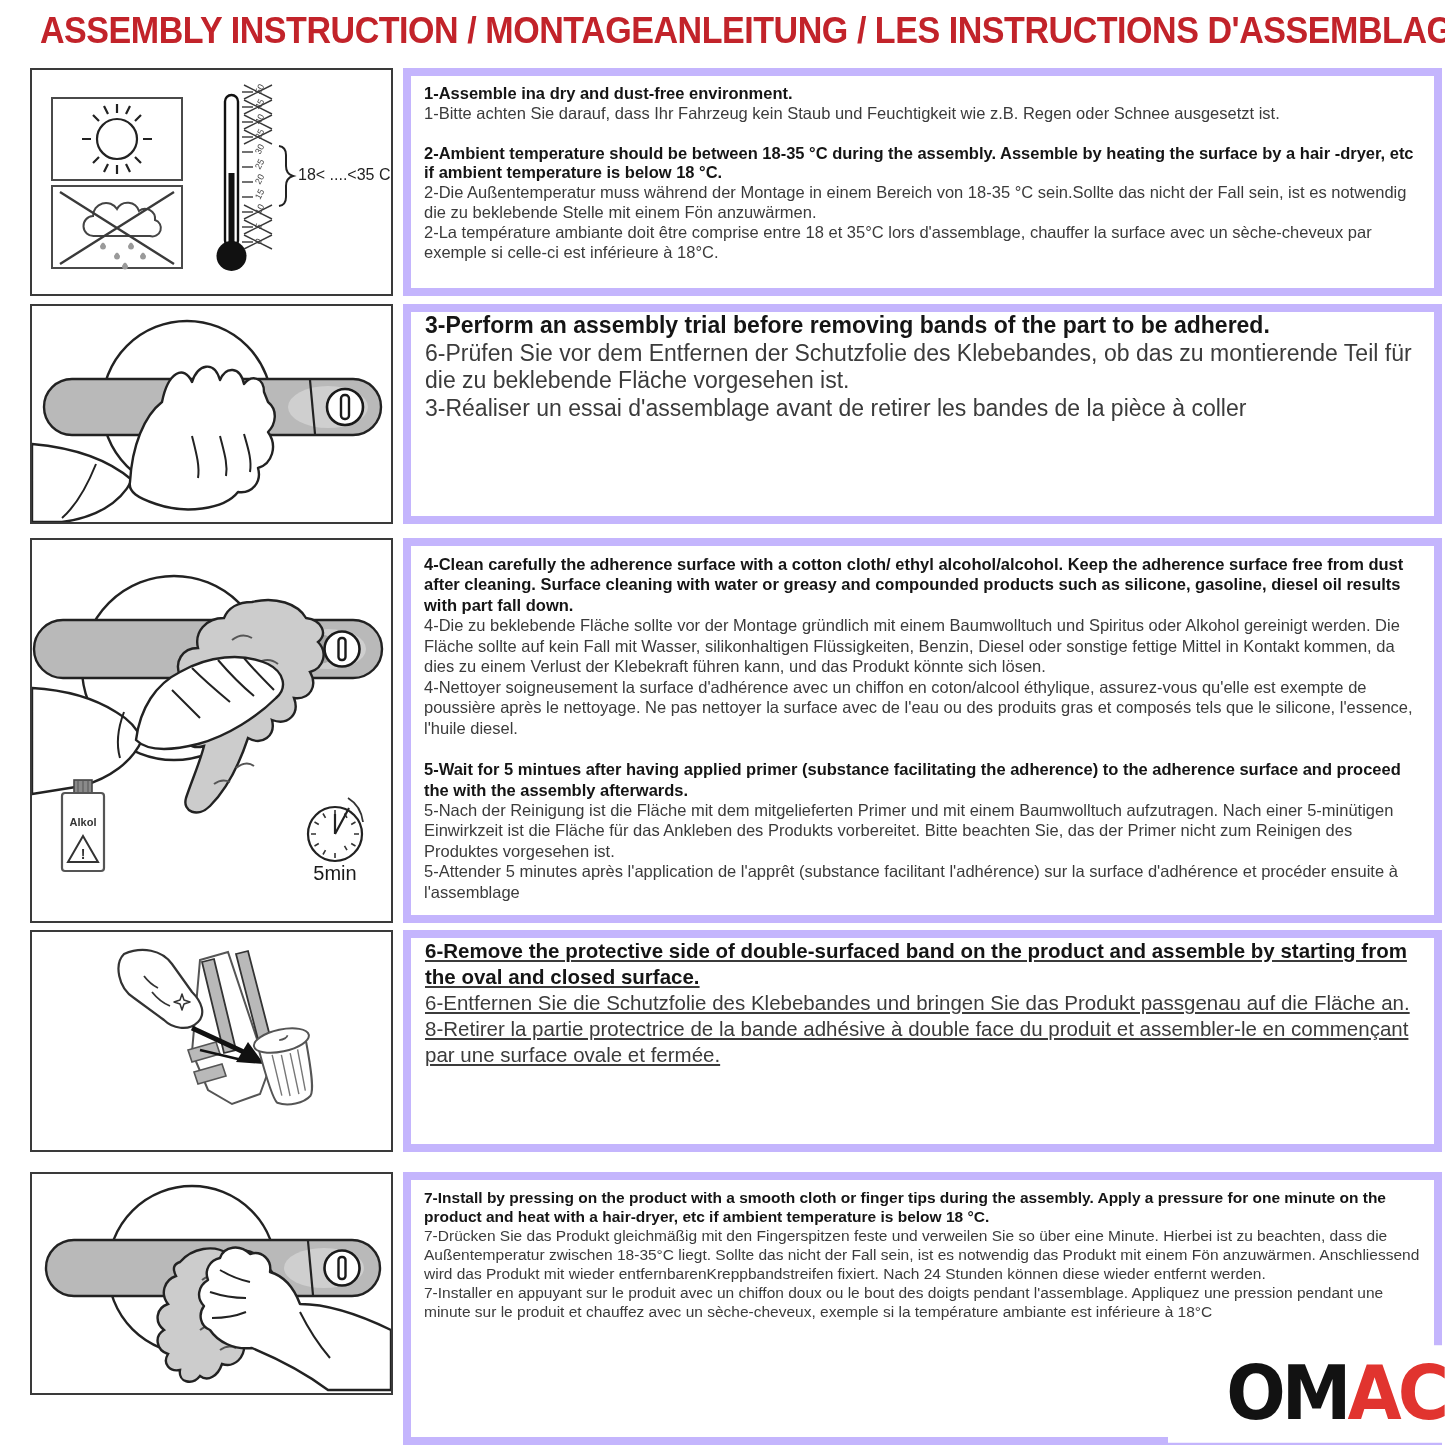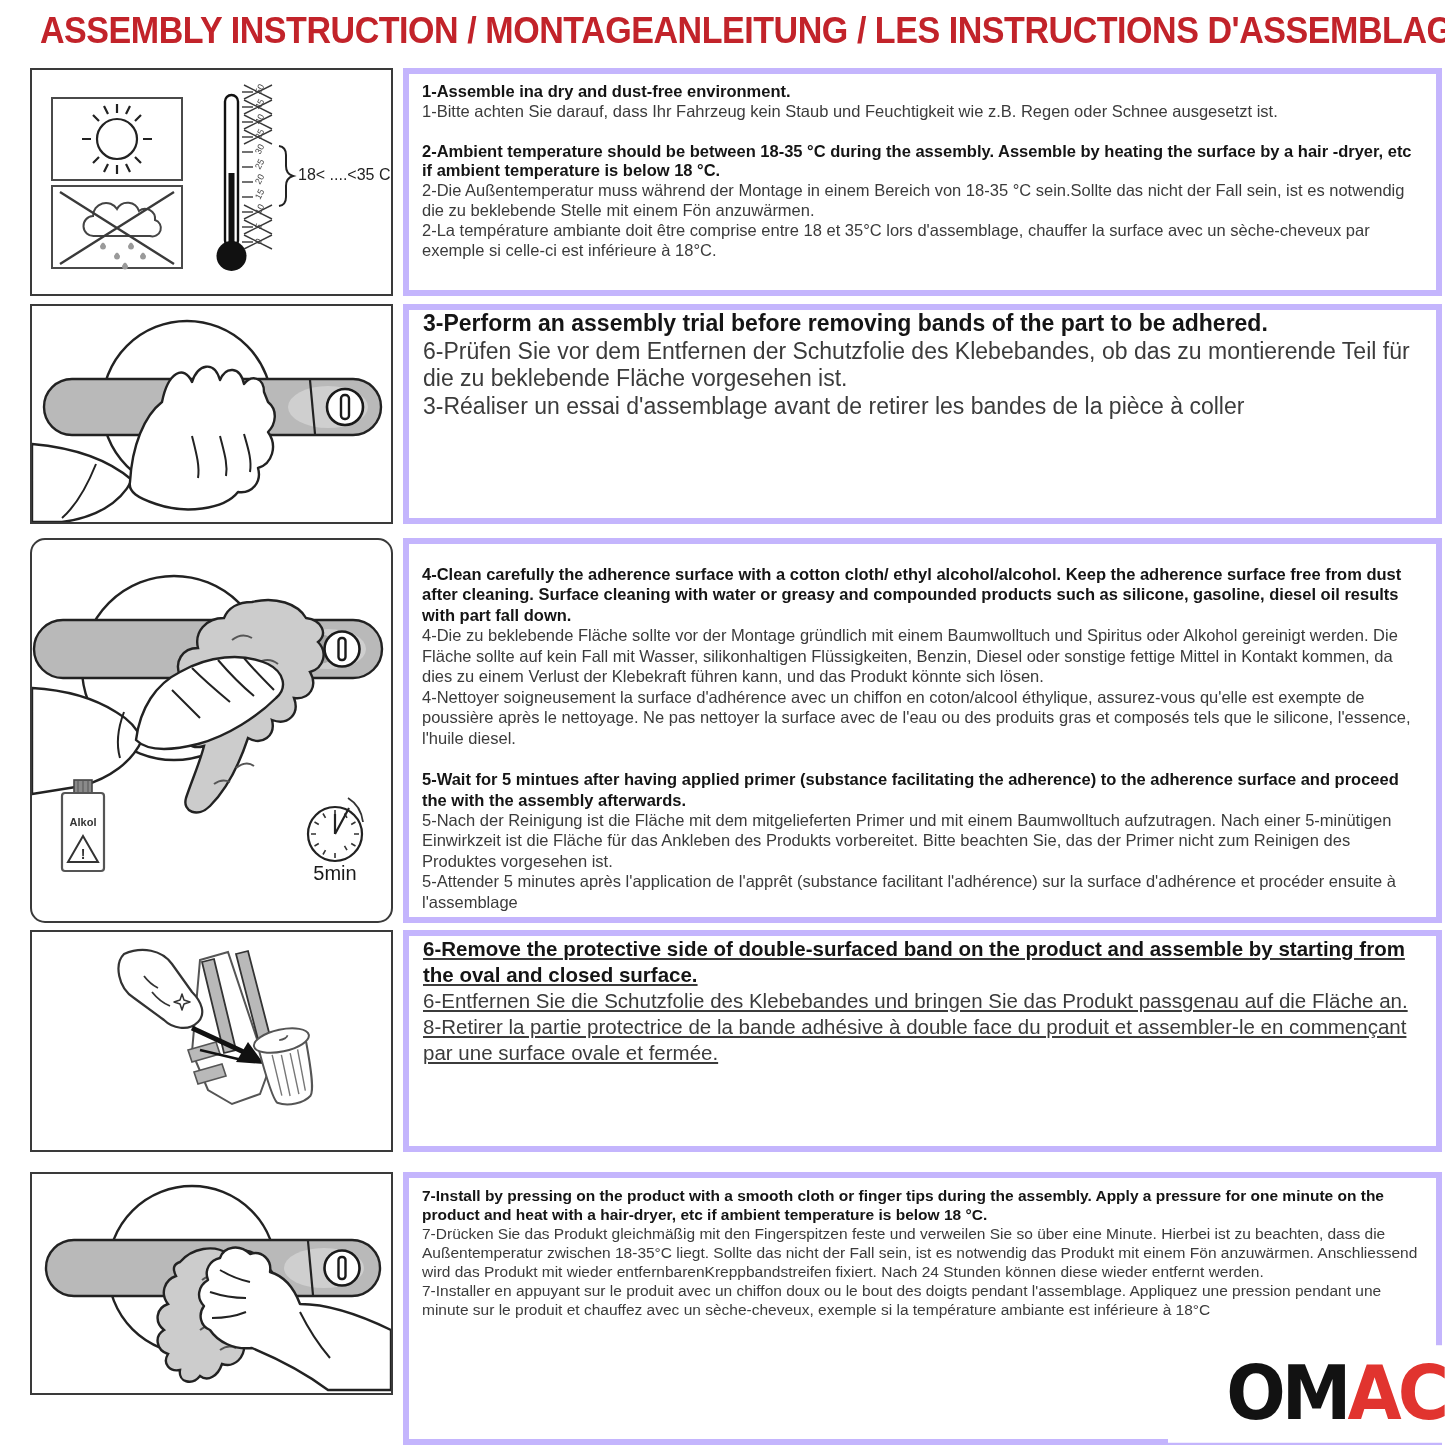--- a/index.html
+++ b/index.html
@@ -3,33 +3,33 @@
 <meta charset="utf-8">
 <style>
   html,body{margin:0;padding:0;background:#ffffff;}
   .page{position:relative;width:1445px;height:1445px;background:#fff;overflow:hidden;
         font-family:"Liberation Sans",sans-serif;}
   .title{position:absolute;left:40px;top:10px;font-size:37px;font-weight:bold;
          color:#c2232a;white-space:nowrap;letter-spacing:-0.5px;
          transform:scaleX(0.92);transform-origin:left top;}
   .imgbox{position:absolute;left:30px;width:363px;border:2px solid #3a3a3a;
           box-sizing:border-box;background:#fff;}
-  .textbox{position:absolute;left:403px;width:1039px;border:6px solid #c4b5fd;
+  .textbox{position:absolute;left:403px;width:1039px;border:8px solid #c4b5fd;
            box-sizing:border-box;background:#fff;color:#3b3b3b;}
   .textbox p{margin:0;}
   .textbox p.en{font-weight:bold;color:#151515;}
   .pad{padding:8px 13px;}
   .vcenter{display:flex;flex-direction:column;justify-content:flex-start;padding:0 14px;}
   .fs-r1{font-size:16.5px;line-height:1.2;}
   .fs-r2{font-size:23px;line-height:1.2;}
   .fs-r3{font-size:16.5px;line-height:1.24;}
   .fs-r4{font-size:20.5px;line-height:1.27;}
   .fs-r5{font-size:15.5px;line-height:1.23;}
   .gap20{margin-bottom:20px;}
-  .gap21{margin-bottom:21px;margin-top:12px;}
+  .gap21{margin-bottom:21px;}
   svg{display:block;width:100%;height:100%;}
   .logo{position:absolute;left:1168px;top:1348px;width:277px;height:92px;background:#fff;
         display:flex;align-items:center;justify-content:flex-end;
         font-family:"DejaVu Sans",sans-serif;font-weight:bold;font-size:70px;
         letter-spacing:-4px;transform:scaleY(1.06);}
   .logo .lk{color:#121212;}
   .logo .lr{color:#e1342f;}
 </style>
 </head>
 <body>
@@ -130,21 +130,21 @@
     </svg>
   </div>
   <div class="textbox vcenter fs-r2" style="top:304px;height:220px;">
     <div>
       <p class="en">3-Perform an assembly trial before removing bands of the part to be adhered.</p>
       <p>6-Prüfen Sie vor dem Entfernen der Schutzfolie des Klebebandes, ob das zu montierende Teil für die zu beklebende Fläche vorgesehen ist.</p>
       <p>3-Réaliser un essai d'assemblage avant de retirer les bandes de la pièce à coller</p>
     </div>
   </div>
 
-  <div class="imgbox" style="top:538px;height:385px;border-radius:15px;">
+  <div class="imgbox" style="top:538px;height:385px;">
     <svg viewBox="0 0 359 381" preserveAspectRatio="none">
       <circle cx="142" cy="128" r="92" fill="#fff" stroke="#222" stroke-width="2.4"></circle>
       <g>
         <rect x="2" y="80" width="348" height="58" rx="29" fill="#b9b9b9" stroke="#222" stroke-width="2.4"></rect>
         <ellipse cx="296" cy="109" rx="38" ry="20" fill="#cfcfcf"></ellipse>
         <ellipse cx="286" cy="109" rx="20" ry="15" fill="#a6a6a6"></ellipse>
         <path d="M272,81 L277,137" stroke="#222" stroke-width="2.2"></path>
         <g>
           <circle cx="310" cy="109" r="17.5" fill="#fff" stroke="#1a1a1a" stroke-width="2.6"></circle>
           <rect x="306.5" y="98" width="7" height="22" rx="3" fill="#fff" stroke="#1a1a1a" stroke-width="2.4"></rect>

